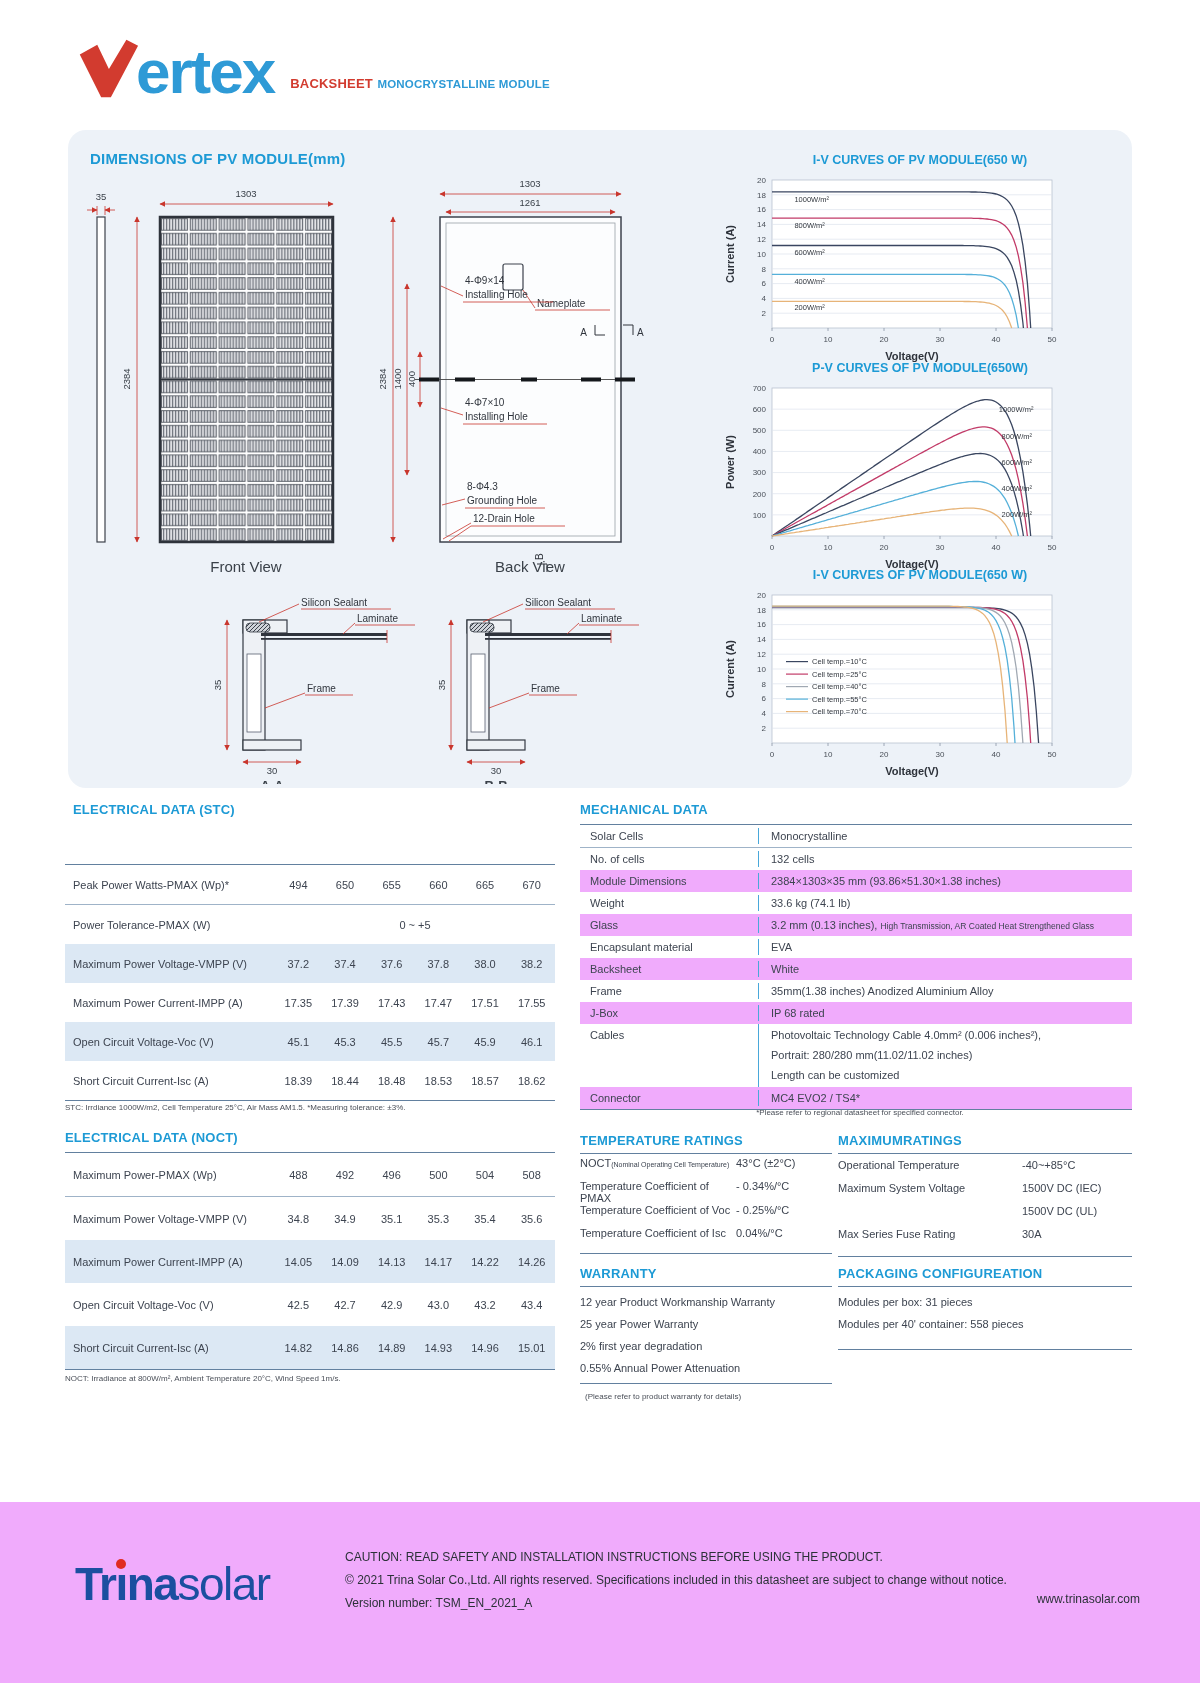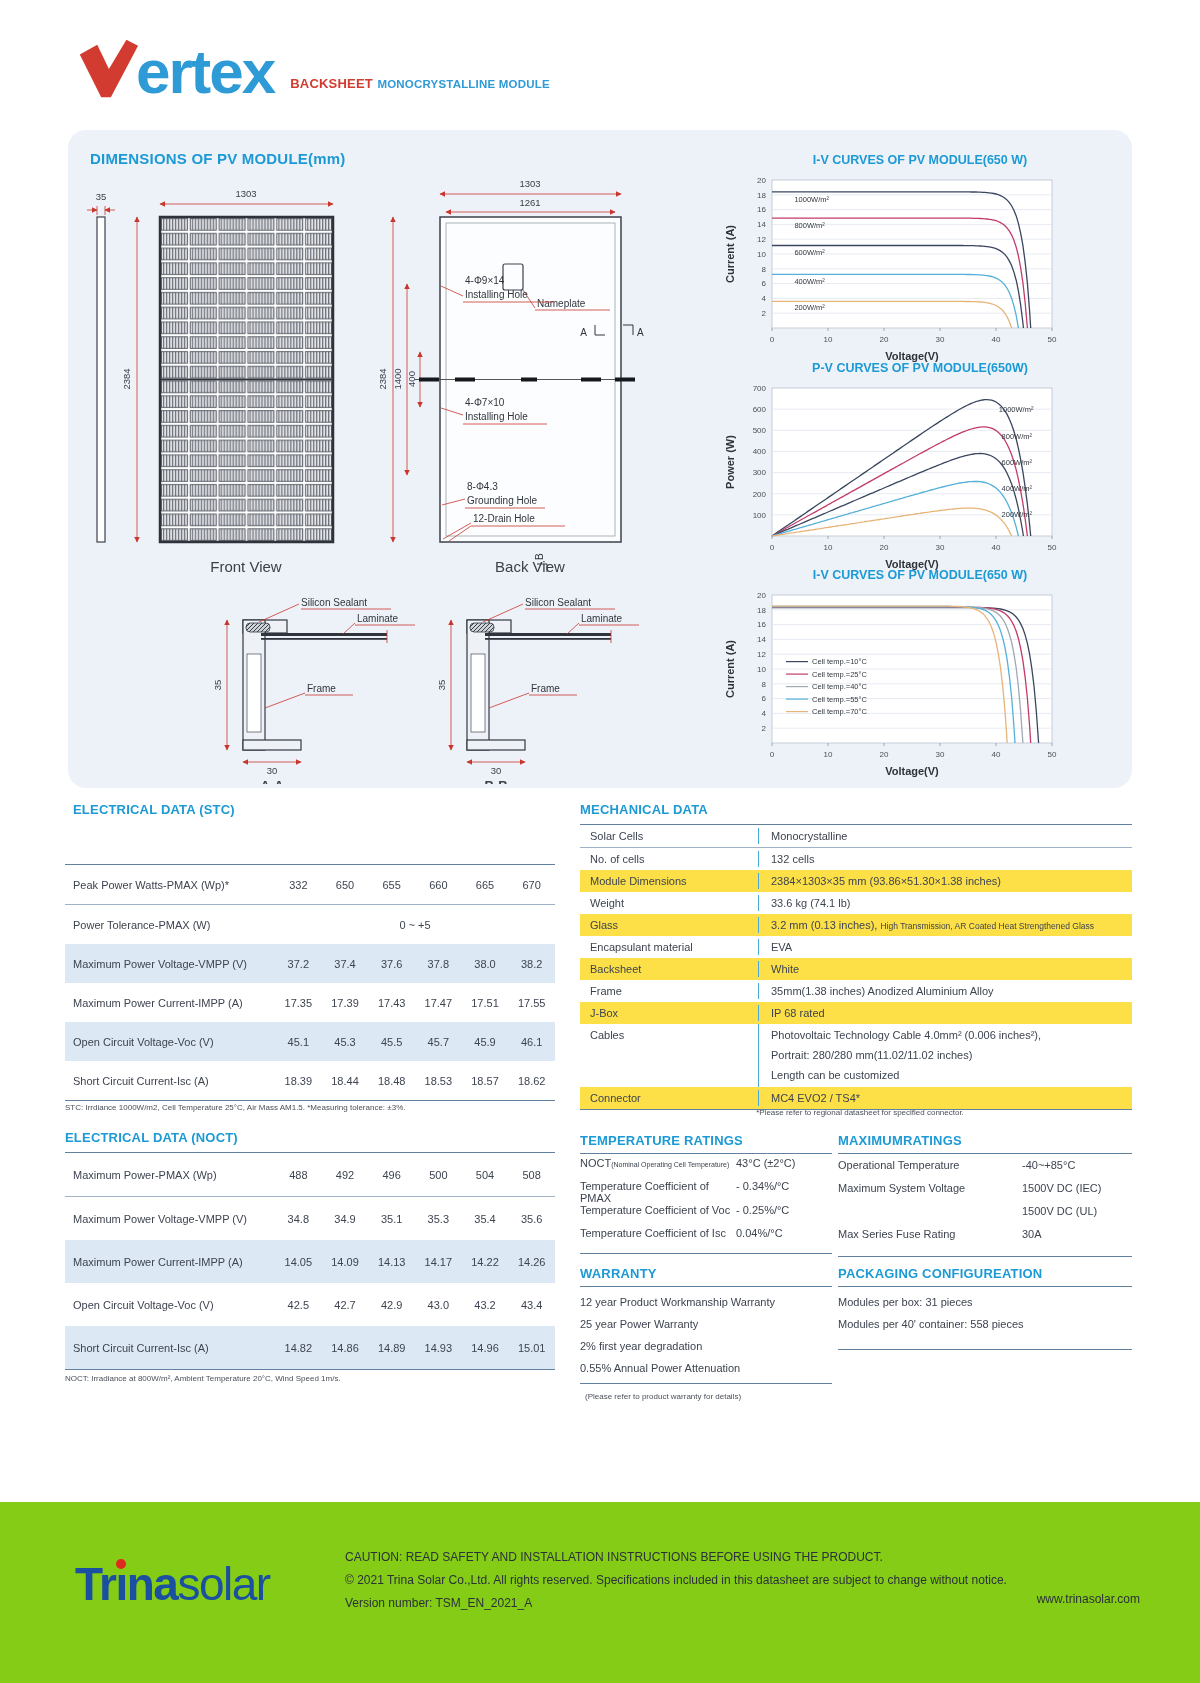--- a/index.html
+++ b/index.html
@@ -25,37 +25,37 @@
   .erow.shaded{background:#dce8f4;}
   .erow:nth-child(1){border-bottom:1px solid #9fb3c8;}
   .erow:nth-child(2){border-bottom:0;}
   .elabel{padding-left:8px;text-align:left;}
   .ecell{text-align:center;}
   .espan{grid-column:2/8;text-align:center;}
   .footnote{font-size:8px;color:#4a4f58;}
   
   .mtable{border-top:1px solid #62809f;border-bottom:1px solid #62809f;}
   .mrow{display:flex;align-items:center;min-height:22px;font-size:11px;}
-  .mrow.shaded{background:#fde047;}
+  .mrow.shaded{background:#f0abfc;}
   .mrow:nth-child(1){border-bottom:1px solid #9fb3c8;align-items:center;}
   .mkey{width:168px;flex:none;padding-left:10px;}
   .mval{flex:1;border-left:1px solid #49a8da;padding:2px 0 2px 12px;}
   .mval .sm{font-size:8.5px;}
   .mval .vline{display:block;line-height:1.8;}
   
   .mini{border-top:1px solid #62809f;}
   .mini-row{display:flex;align-items:baseline;min-height:23px;font-size:11px;}
   .mini-key{flex:1;}
   .mini-key .tiny{font-size:7px;}
   .mini-val{width:96px;flex:none;}
   .mini-bot{border-bottom:1px solid #62809f;}
   .lines{border-top:1px solid #62809f;font-size:11px;}
   .lines .ln{line-height:22px;}
   
-  .footer-band{left:0;top:1502px;width:1200px;height:181px;background:#84cc16;}
+  .footer-band{left:0;top:1502px;width:1200px;height:181px;background:#f0abfc;}
   .trina{position:absolute;left:75px;top:55px;font-size:46px;color:#1b4fa0;letter-spacing:-1.5px;white-space:nowrap;}
   .trina .b{font-weight:700;}
   .trina .idot{position:relative;font-weight:700;}
   .trina .idot::after{content:'';position:absolute;width:10px;height:10px;border-radius:50%;background:#e02b20;left:1px;top:1px;}
   .trina .light{font-weight:400;}
   .foot-text{position:absolute;left:345px;top:44px;font-size:12px;color:#2b3138;line-height:23px;white-space:nowrap;}
   .foot-web{position:absolute;left:900px;top:90px;width:240px;text-align:right;font-size:12px;color:#2b3138;}
   svg text{font-family:"Liberation Sans","DejaVu Sans",sans-serif;}
   .tick{font-size:8px;fill:#4a5059;}
   .clabel{font-size:7.5px;fill:#33383f;}
@@ -371,21 +371,21 @@
     <line x1="66" y1="114.1" x2="88" y2="114.1" stroke="#55b0d9" stroke-width="1.2"></line>
     <text x="92" y="116.89999999999999" class="clabel">Cell temp.=55°C</text>
     <line x1="66" y1="126.6" x2="88" y2="126.6" stroke="#e7b478" stroke-width="1.2"></line>
     <text x="92" y="129.4" class="clabel">Cell temp.=70°C</text>
   </svg>
 
 <div class="abs sec-h" style="left:65px;top:802px;margin-left:8px;">ELECTRICAL DATA (STC)</div>
 <div class="abs etable" style="left:65px;top:824px;width:490px;margin-top:40px;" id="stc-rows">
     <div class="erow">
       <div class="elabel">Peak Power Watts-PMAX (Wp)*</div>
-      <div class="ecell">332</div>
+      <div class="ecell">494</div>
       <div class="ecell">650</div>
       <div class="ecell">655</div>
       <div class="ecell">660</div>
       <div class="ecell">665</div>
       <div class="ecell">670</div>
     </div>
     <div class="erow">
       <div class="elabel">Power Tolerance-PMAX (W)</div>
       <div class="espan">0 ~ +5</div>
     </div>

